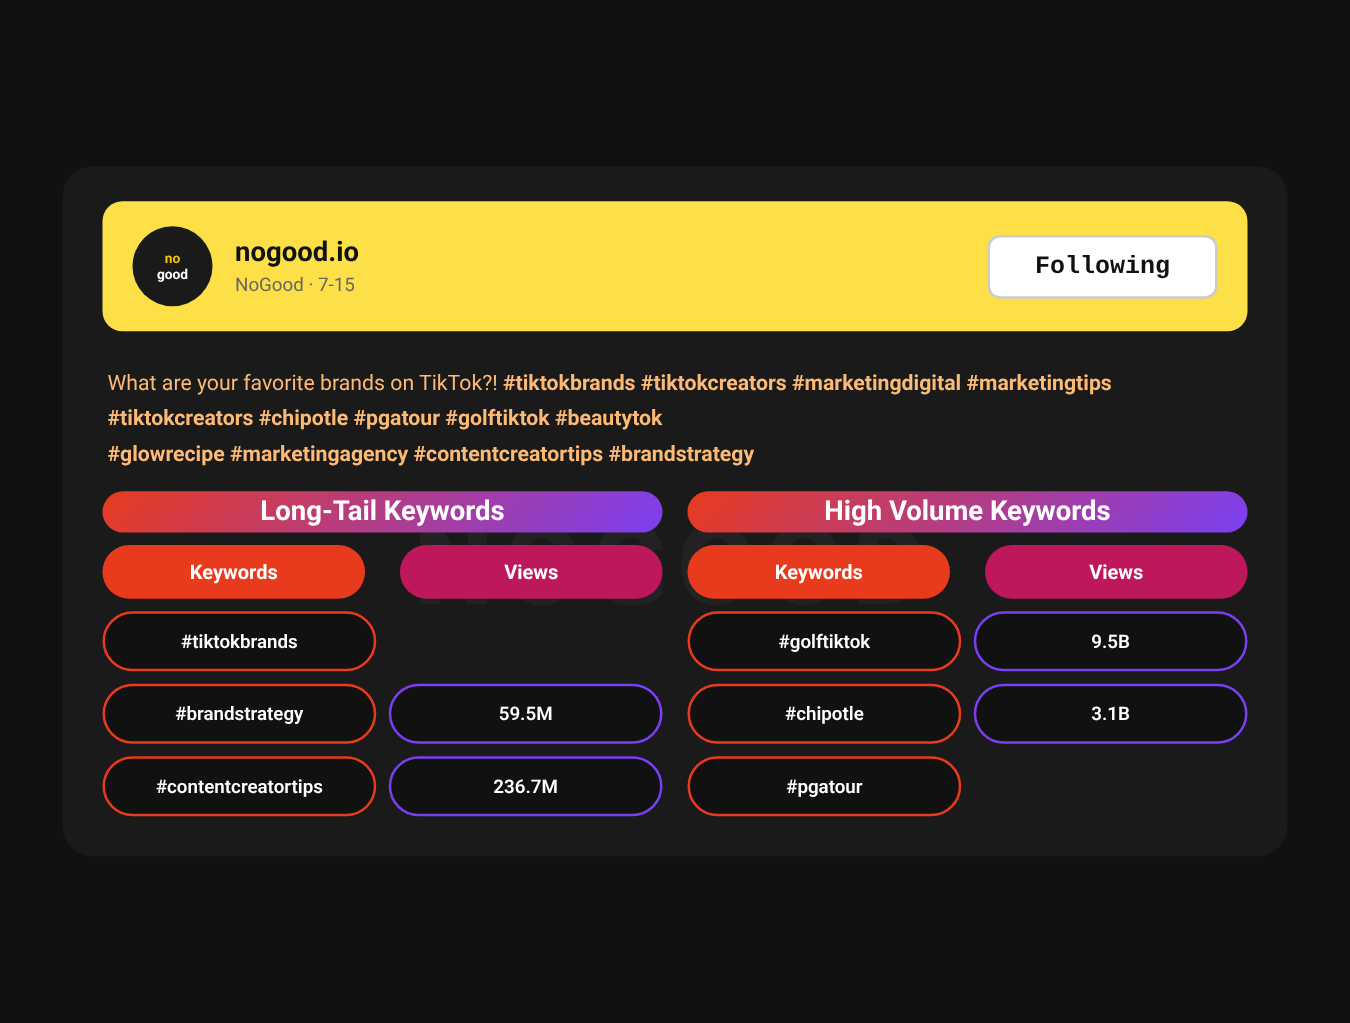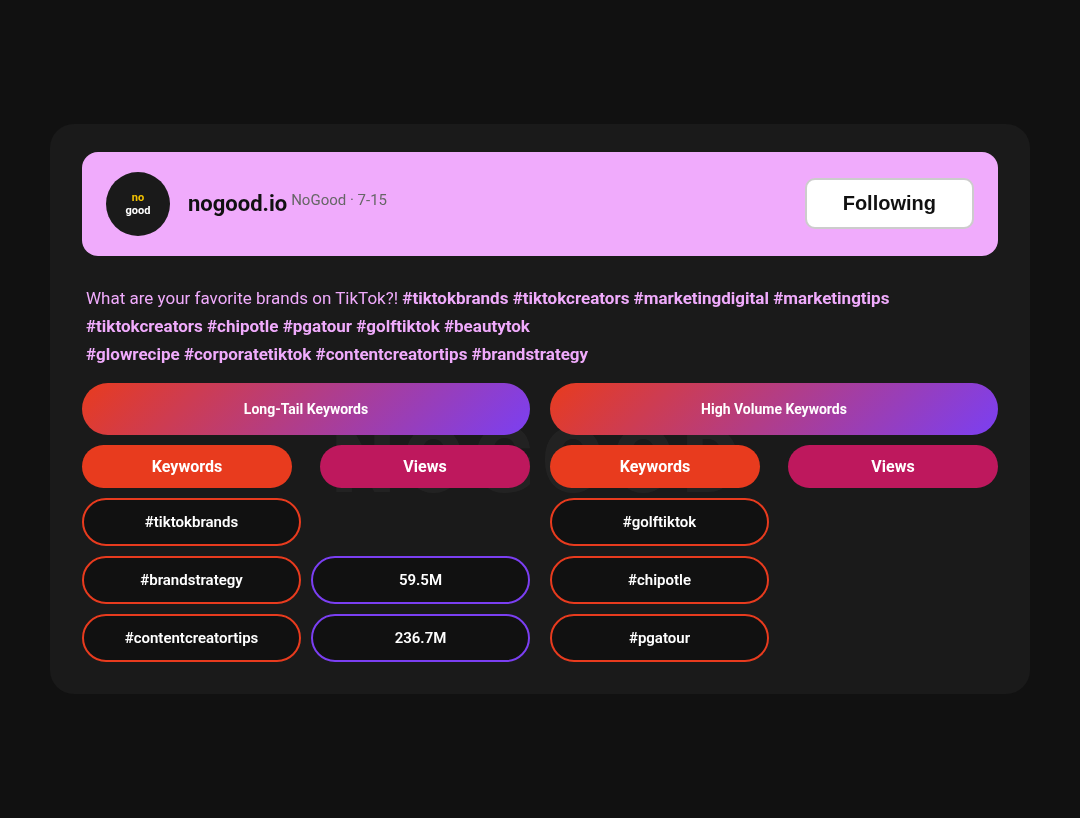--- a/index.html
+++ b/index.html
@@ -18,21 +18,21 @@
     .main-card {
       background: #1a1a1a;
       border-radius: 24px;
       width: 980px;
       padding: 28px 32px 32px;
       position: relative;
     }
 
     
     .profile-card {
-      background: #f0abfc;
+      background: #fde047;
       border-radius: 16px;
       padding: 20px 24px;
       display: flex;
       align-items: center;
       justify-content: space-between;
       margin-bottom: 28px;
     }
 
     .profile-left {
       display: flex;
@@ -58,21 +58,21 @@
       text-align: center;
       line-height: 1.2;
     }
 
     .logo-text span {
       color: #f5c400;
     }
 
     .profile-info {
       display: flex;
-      flex-direction: row;
+      flex-direction: column;
       gap: 4px;
     }
 
     .profile-name {
       font-size: 22px;
       font-weight: 700;
       color: #111;
     }
 
     .profile-sub {
@@ -82,27 +82,28 @@
 
     .following-btn {
       border: 2px solid #ccc;
       border-radius: 10px;
       background: #fff;
       padding: 12px 36px;
       font-size: 20px;
       font-weight: 600;
       color: #111;
       cursor: pointer;
+      font-family: Liberation Mono, monospace;
     }
 
     
     .post-text {
       font-size: 17px;
       line-height: 1.65;
-      color: #f0abfc;
+      color: #fdba74;
       margin-bottom: 15px;
       padding: 0 4px;
     }
 
     .hashtag {
       font-weight: 700;
     }
 
     
     .watermark {
@@ -129,23 +130,23 @@
     }
 
     .table-section {
       display: flex;
       flex-direction: column;
       gap: 10px;
     }
 
     .table-header {
       border-radius: 50px;
-      padding: 18px 20px;
-      text-align: center;
-      font-size: 14px;
+      padding: 4px 20px;
+      text-align: center;
+      font-size: 22px;
       font-weight: 700;
       color: #fff;
     }
 
     .table-header.long-tail {
       background: linear-gradient(135deg, #e83b1e 0%, #7b3ff2 100%);
     }
 
     .table-header.high-volume {
       background: linear-gradient(135deg, #e83b1e 0%, #7b3ff2 100%);
@@ -225,21 +226,21 @@
     <span class="hashtag"> #marketingdigital</span>
     <span class="hashtag"> #marketingtips</span>
     <br>
     <span class="hashtag">#tiktokcreators</span>
     <span class="hashtag"> #chipotle</span>
     <span class="hashtag"> #pgatour</span>
     <span class="hashtag"> #golftiktok</span>
     <span class="hashtag"> #beautytok</span>
     <br>
     <span class="hashtag">#glowrecipe</span>
-    <span class="hashtag"> #corporatetiktok</span>
+    <span class="hashtag"> #marketingagency</span>
     <span class="hashtag"> #contentcreatortips</span>
     <span class="hashtag"> #brandstrategy</span>
   </div>
 
   <div class="watermark">NOGOOD</div>
 
   <div class="tables-container">
 
     <div class="table-section">
       <div class="table-header long-tail">Long-Tail Keywords</div>
@@ -261,23 +262,25 @@
     </div>
 
     <div class="table-section">
       <div class="table-header high-volume">High Volume Keywords</div>
       <div class="col-headers">
         <div class="col-header keywords-col">Keywords</div>
         <div class="col-header views-col">Views</div>
       </div>
       <div class="data-row">
         <div class="data-cell keyword-cell">#golftiktok</div>
+        <div class="data-cell views-cell">9.5B</div>
       </div>
       <div class="data-row">
         <div class="data-cell keyword-cell">#chipotle</div>
+        <div class="data-cell views-cell">3.1B</div>
       </div>
       <div class="data-row">
         <div class="data-cell keyword-cell">#pgatour</div>
       </div>
     </div>
 
   </div>
 </div>
 
 </body></html>

